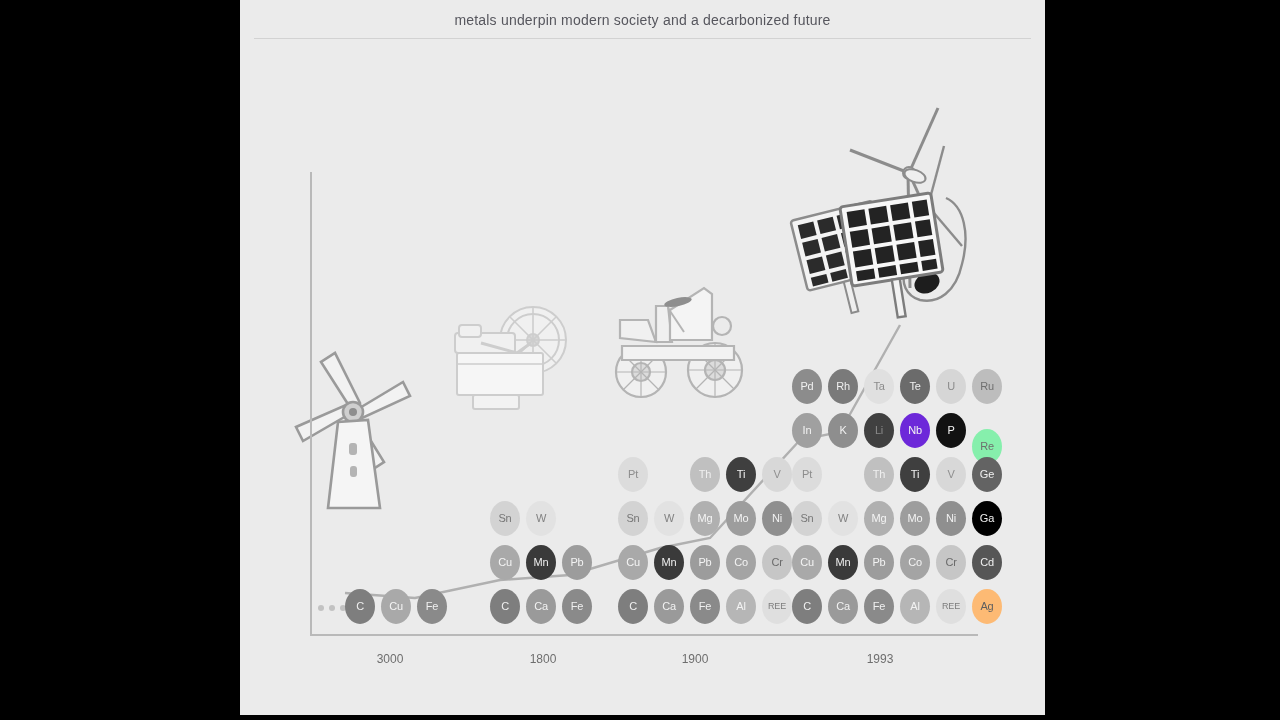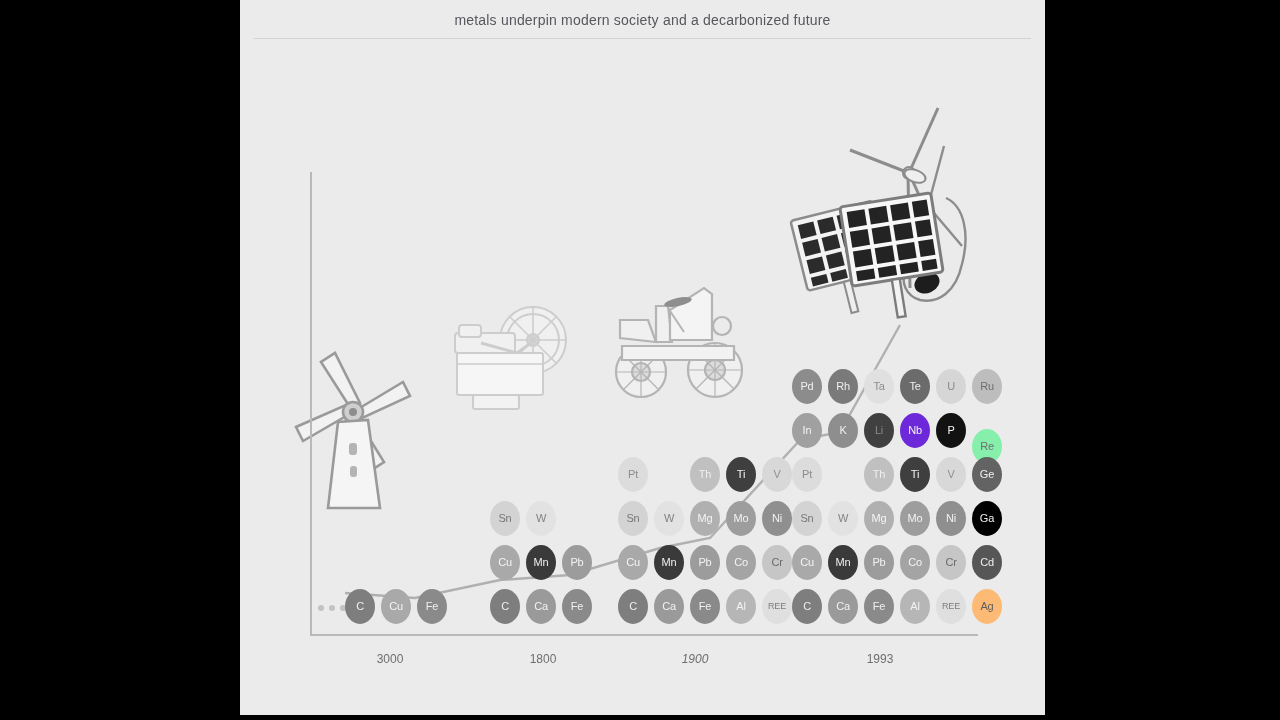--- a/index.html
+++ b/index.html
@@ -174,21 +174,21 @@
       </div>
 
       <svg class="trend">
         <polyline points="105,553 175,558 260,540 330,535 420,508 470,498 560,400 600,392 660,285" fill="none" stroke="#b0b0b0" stroke-width="2.4"></polyline>
       </svg>
 
       <div class="axis-y"></div>
       <div class="axis-x"></div>
       <div class="tick-label" style="left:150px;top:612px;">3000</div>
       <div class="tick-label" style="left:290px;top:612px;margin-left:13px;">1800</div>
-      <div class="tick-label" style="left:455px;top:612px;font-style:italic;">1900</div>
+      <div class="tick-label" style="left:455px;top:612px;">1900</div>
       <div class="tick-label" style="left:640px;top:612px;">1993</div>
 
       <div id="dots">
           <span class="dot" style="left: 78px; top: 565px;"></span>
           <span class="dot" style="left: 89px; top: 565px;"></span>
           <span class="dot" style="left: 100px; top: 565px;"></span>
         </div>
 
       <div id="clusters">
           <div class="ellipse" style="left: 105px; top: 549px; background: rgb(126, 126, 126); color: rgb(239, 239, 239);">C</div>

